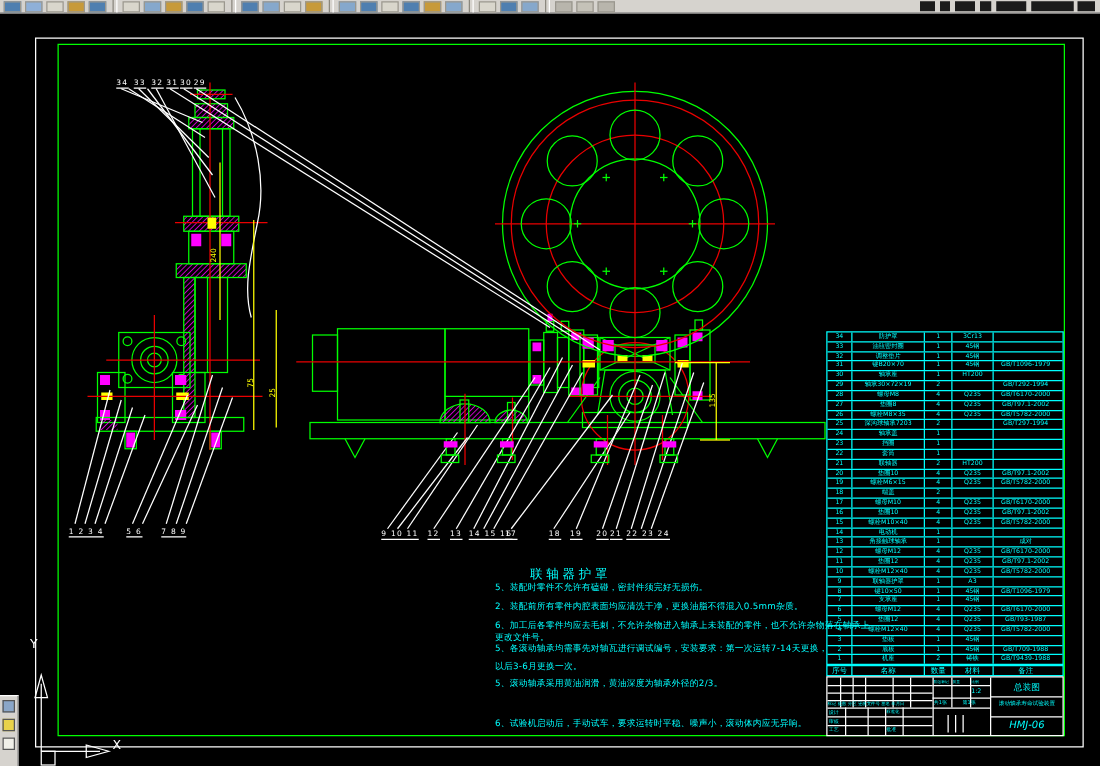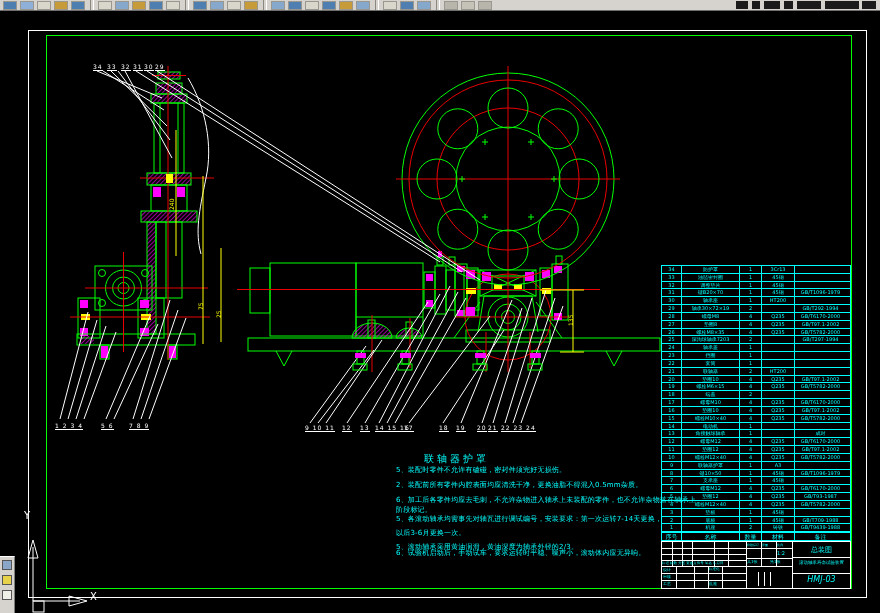--- a/index.html
+++ b/index.html
@@ -321,25 +321,25 @@
 
   <div class="ucslabel" style="left:24px;top:510px;">Y</div>
   <div class="ucslabel" style="left:90px;top:591px;">X</div>
 
   <div id="tech">
     <div class="ttl">联轴器护罩</div>
     <div id="tech-lines">
         <div class="tline" style="top: 465px;">5、装配时零件不允许有磕碰，密封件须完好无损伤。</div>
         <div class="tline" style="top: 480px;">2、装配前所有零件内腔表面均应清洗干净，更换油脂不得混入0.5mm杂质。</div>
         <div class="tline" style="top: 495px;">6、加工后各零件均应去毛刺，不允许杂物进入轴承上未装配的零件，也不允许杂物落在轴承上</div>
-        <div class="tline" style="top: 505px;">阶段标记。</div>
+        <div class="tline" style="top: 505px;">更改文件号。</div>
         <div class="tline" style="top: 514px;">5、各滚动轴承均需事先对轴瓦进行调试编号，安装要求：第一次运转7-14天更换，</div>
         <div class="tline" style="top: 528px;">以后3-6月更换一次。</div>
         <div class="tline" style="top: 542px;">5、滚动轴承采用黄油润滑，黄油深度为轴承外径的2/3。</div>
-        <div class="tline" style="top: 548px;">6、试验机启动后，手动试车，要求运转时平稳、噪声小，滚动体内应无异响。</div>
+        <div class="tline" style="top: 574px;">6、试验机启动后，手动试车，要求运转时平稳、噪声小，滚动体内应无异响。</div>
       </div>
   </div>
 
   <div id="callout-layer">
       <div class="callout" style="left: 93px; top: 63px;">34</div>
       <div class="callout" style="left: 107px; top: 63px;">33</div>
       <div class="callout" style="left: 121px; top: 63px;">32</div>
       <div class="callout" style="left: 133px; top: 63px;">31</div>
       <div class="callout" style="left: 144px; top: 63px;">30</div>
       <div class="callout" style="left: 155px; top: 63px;">29</div>
@@ -649,21 +649,21 @@
     <div class="tbcell" style="left:47px;top:25px;width:13px;height:7px;font-size:3.5px;">标准化</div>
     <div class="tbcell" style="left:47px;top:39px;width:13px;height:7px;font-size:4px;">批准</div>
     <div class="tbcell" style="left:85px;top:1px;width:14px;height:5px;font-size:3px;">阶段标记</div>
     <div class="tbcell" style="left:100px;top:1px;width:13px;height:5px;font-size:3px;">质量</div>
     <div class="tbcell" style="left:115px;top:1px;width:14px;height:5px;font-size:3px;">比例</div>
     <div class="tbcell" style="left:115px;top:8px;width:14px;height:7px;font-size:5px;">1:2</div>
     <div class="tbcell" style="left:85px;top:17px;width:20px;height:7px;font-size:4px;">共1张</div>
     <div class="tbcell" style="left:108px;top:17px;width:20px;height:7px;font-size:4px;">第1张</div>
     <div class="tbcell" style="left:131px;top:3px;width:57px;height:11px;font-size:7px;text-align:center;">总装图</div>
     <div class="tbcell" style="left:131px;top:18px;width:57px;height:11px;font-size:4.5px;text-align:center;">滚动轴承寿命试验装置</div>
-    <div class="tbcell" style="left:131px;top:33px;width:57px;height:12px;font-size:8px;text-align:center;font-style:italic;">HMJ-03</div>
+    <div class="tbcell" style="left:131px;top:33px;width:57px;height:12px;font-size:8px;text-align:center;font-style:italic;">HMJ-06</div>
   </div>
 
   <div id="dock">
     <div class="dicon" style="top:3px;background:#8aa6c8;"></div>
     <div class="dicon" style="top:18px;background:#e8d24a;"></div>
     <div class="dicon" style="top:33px;background:#f0efe8;"></div>
   </div>
 
 </div>
 

